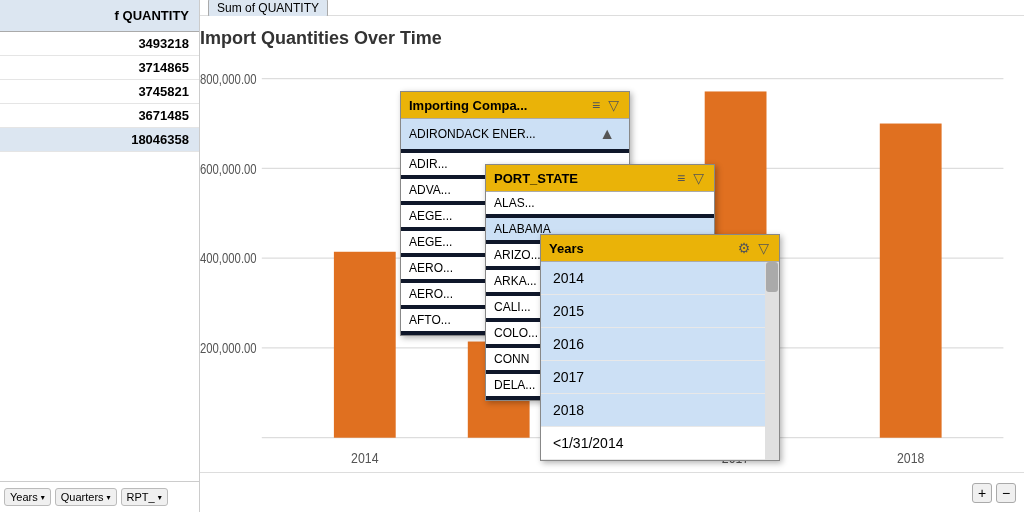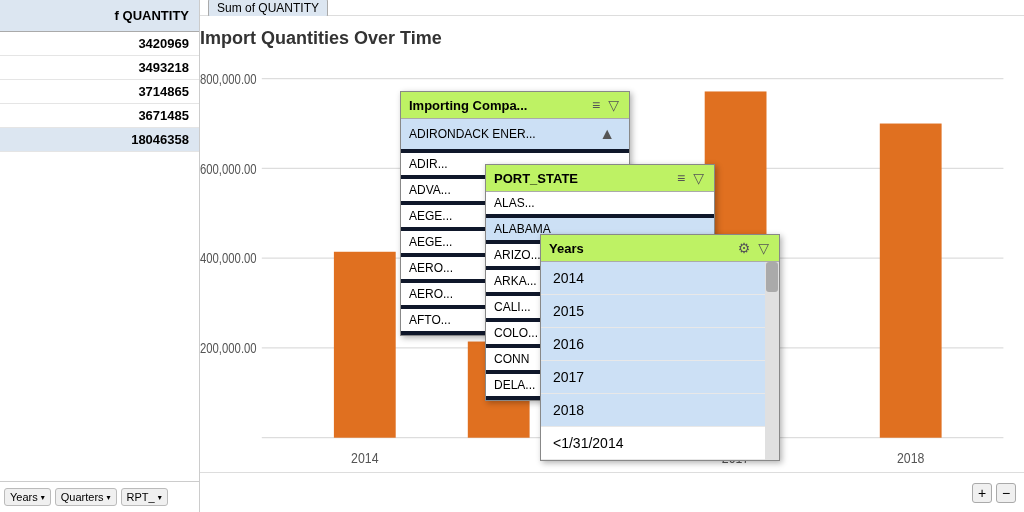--- a/index.html
+++ b/index.html
@@ -148,21 +148,21 @@
       width: 230px;
       background: #fff;
       border: 1px solid #888;
       box-shadow: 2px 2px 6px rgba(0,0,0,0.3);
     }
     .dropdown-header {
       display: flex;
       align-items: center;
       justify-content: space-between;
       padding: 5px 8px;
-      background: #bef264;
+      background: #eab308;
       border-bottom: 1px solid #aaa;
       font-weight: bold;
       font-size: 13px;
     }
     .dropdown-icons { display: flex; gap: 4px; }
     .icon-btn {
       font-size: 14px;
       cursor: pointer;
       color: #555;
       background: none;
@@ -237,23 +237,23 @@
       background: #aaa;
       border-radius: 3px;
     }
   </style>
 </head>
 <body>
 
 <div class="left-panel">
   <div class="left-header">f QUANTITY</div>
   <div id="left-rows">
-      <div class="left-row">3420969</div>
       <div class="left-row">3493218</div>
       <div class="left-row">3714865</div>
+      <div class="left-row">3745821</div>
       <div class="left-row">3671485</div>
       <div class="left-row highlight">18046358</div>
     </div>
   <div class="left-footer" id="footer-pills">
       <div class="pill-btn">
         <span>Years</span>
         <span class="caret">▾</span>
       </div>
       <div class="pill-btn">
         <span>Quarters</span>

